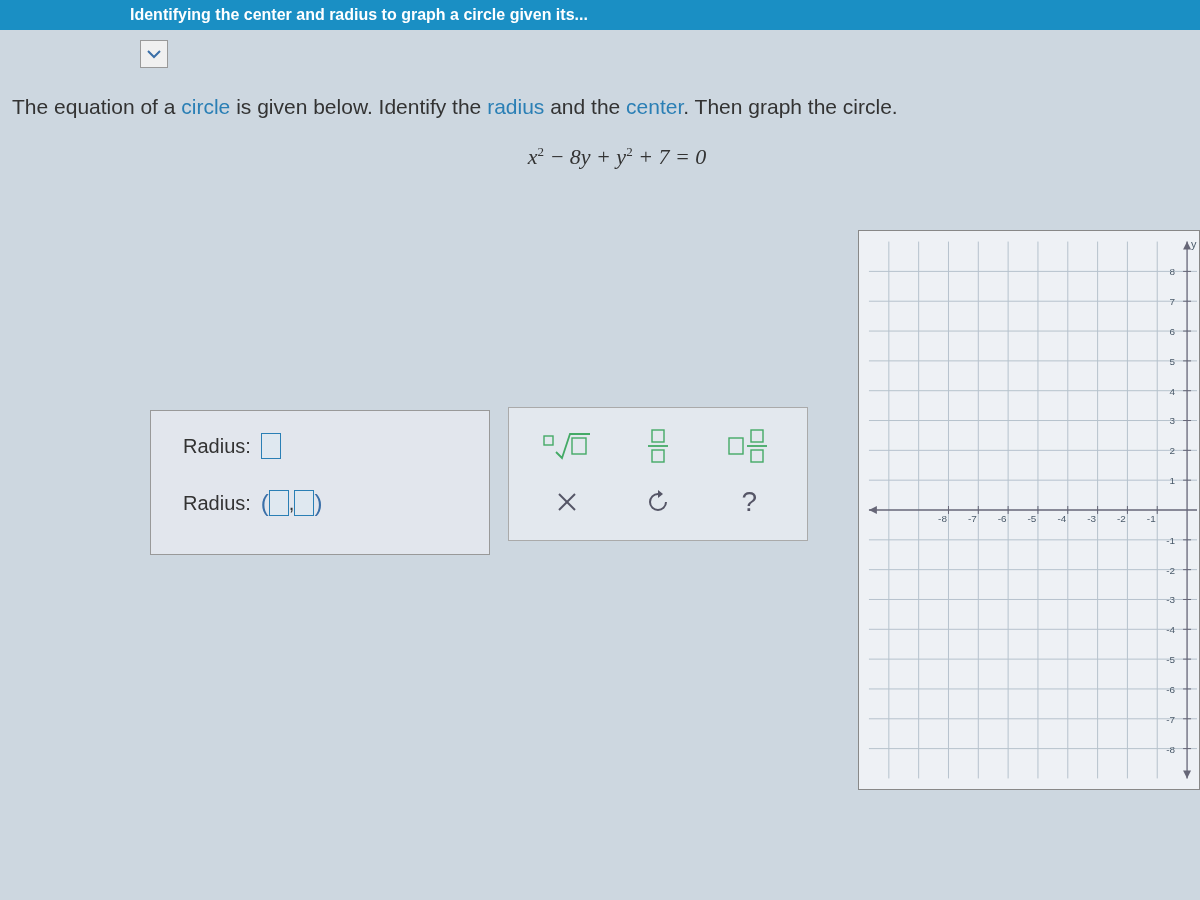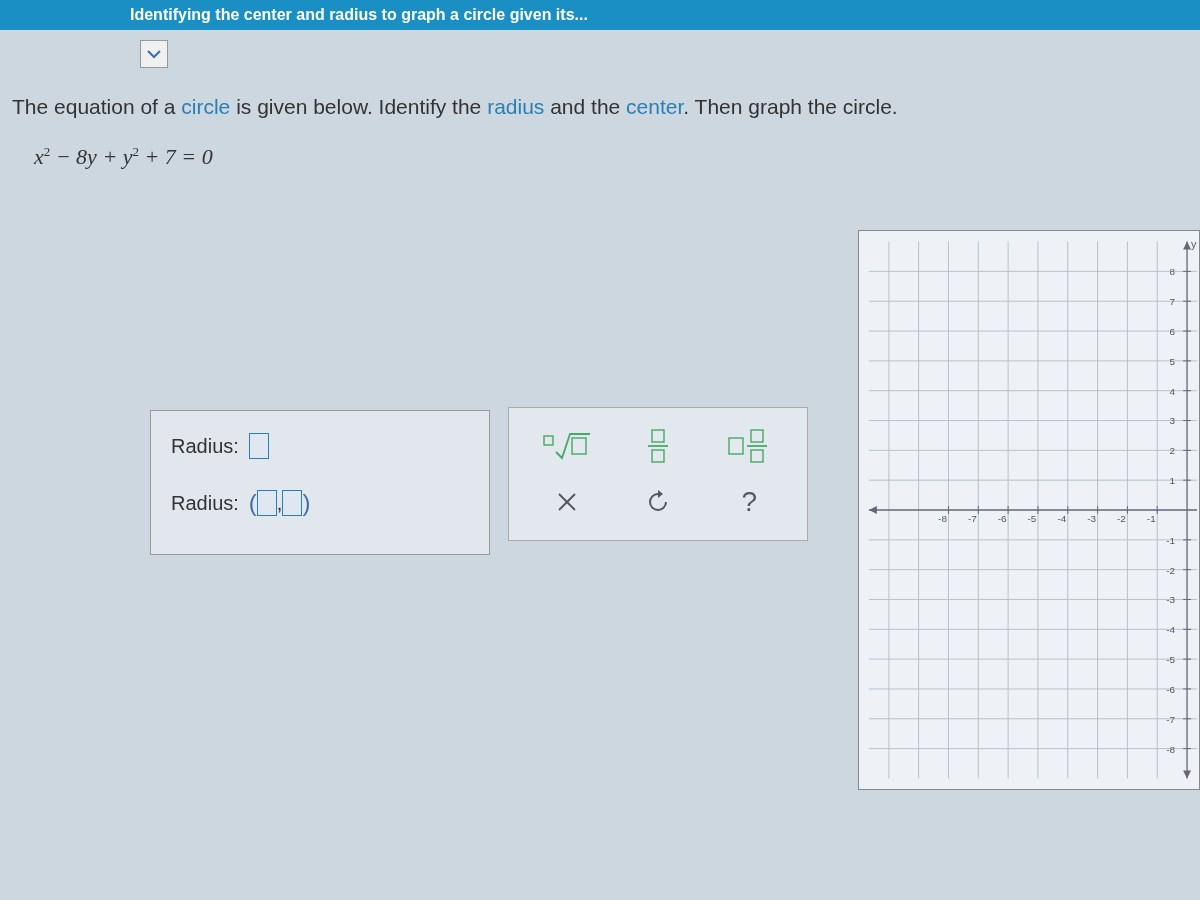--- a/index.html
+++ b/index.html
@@ -48,20 +48,21 @@
   .question-text .link {
     color: #2a7fb5;
     text-decoration: none;
   }
   .equation {
     margin: 20px 0 0 22px;
     font-size: 22px;
     color: #333;
     font-family: "Times New Roman", serif;
     font-style: italic;
+    text-align: center;
   }
   .equation sup {
     font-size: 13px;
     vertical-align: super;
     font-style: normal;
   }
   .answer-box {
     position: absolute;
     top: 410px;
     left: 150px;
@@ -70,20 +71,21 @@
     border: 1px solid #999;
     background: rgba(240,240,245,0.6);
     padding: 22px 20px;
   }
   .answer-row {
     display: flex;
     align-items: center;
     margin-bottom: 30px;
     font-size: 20px;
     color: #333;
+    margin-left: 12px;
   }
   .answer-row .label { margin-right: 10px; }
   .input-blank {
     display: inline-block;
     width: 20px;
     height: 26px;
     border: 1px solid #2a7fb5;
     background: #dfe8f0;
     vertical-align: middle;
   }

